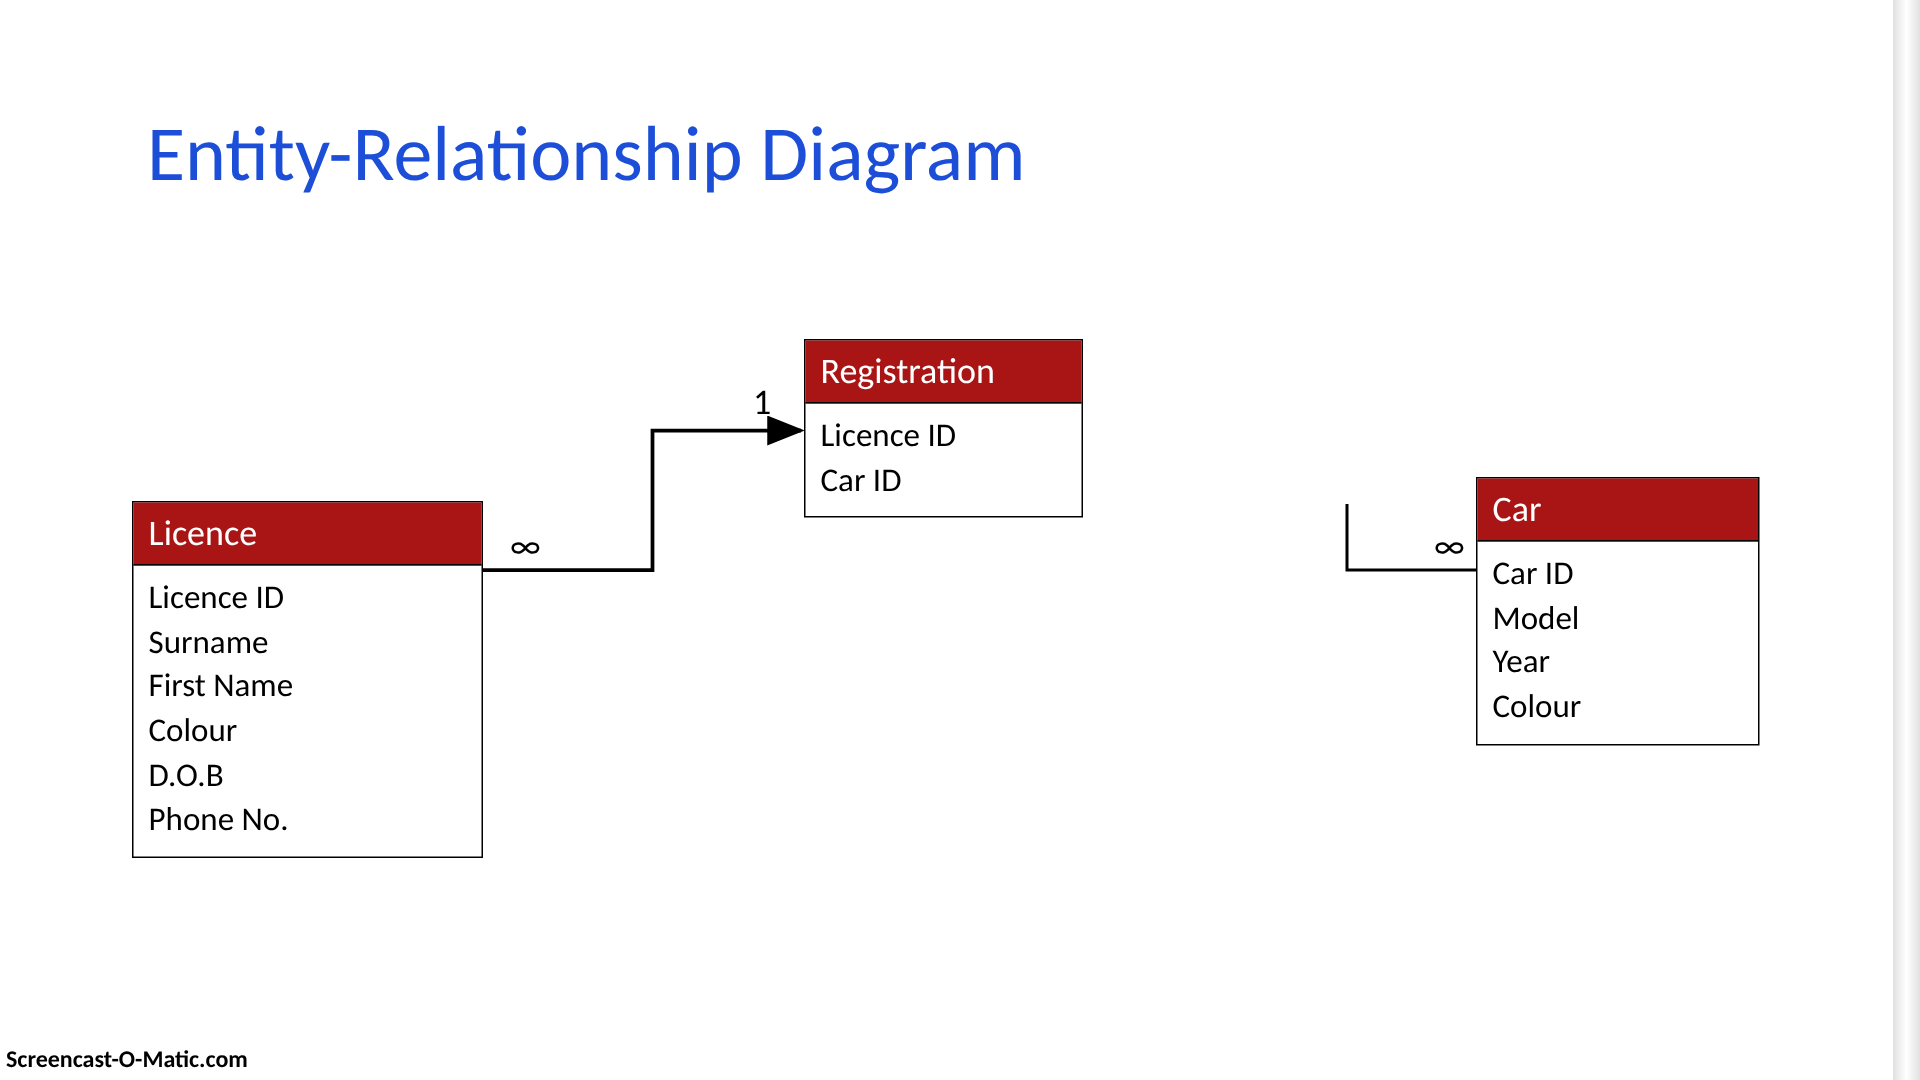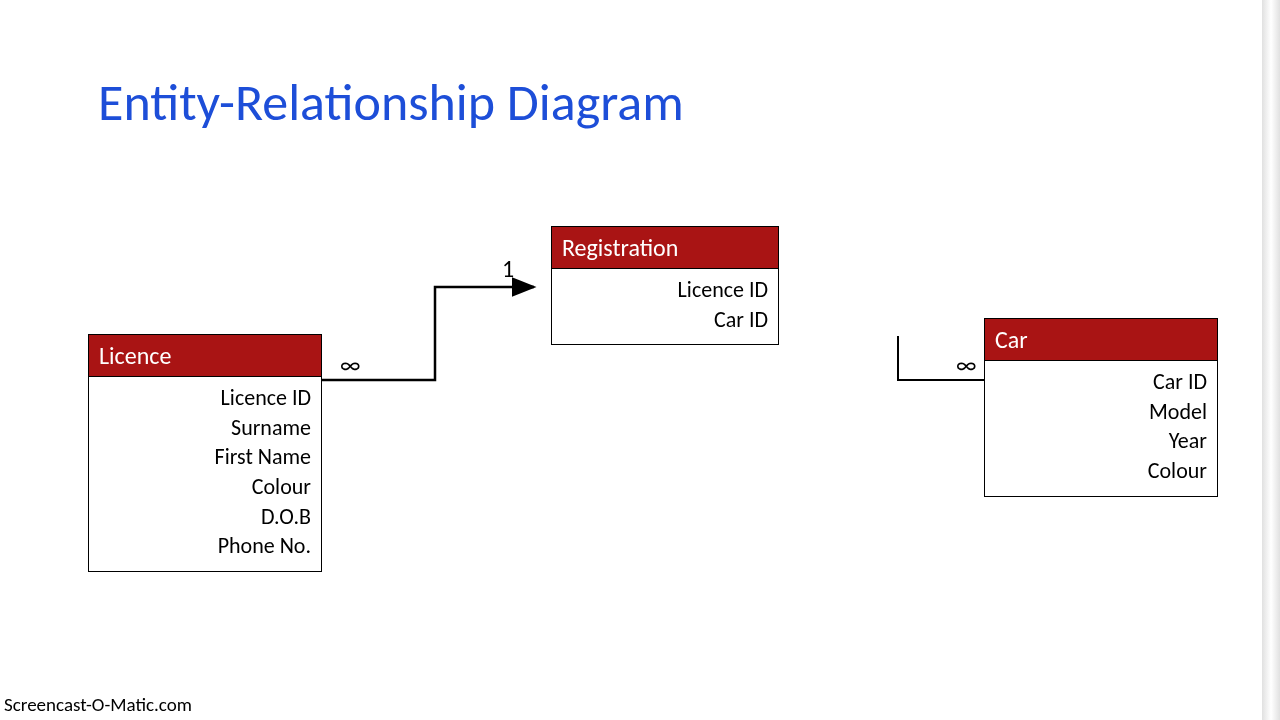--- a/index.html
+++ b/index.html
@@ -26,41 +26,40 @@
     }
     .entity-header {
       background: #a91414;
       color: #fff;
       font-size: 24px;
       padding: 6px 10px;
       border-bottom: 1.5px solid #000;
     }
     .entity-body {
       padding: 6px 10px 10px 10px;
-      text-align: right;
     }
     .entity-body div {
       font-size: 22px;
       line-height: 1.35;
       color: #000;
     }
     .licence { left: 88px; top: 334px; width: 234px; }
-    .registration { left: 551px; top: 226px; width: 228px; }
-    .car { left: 984px; top: 318px; width: 234px; }
+    .registration { left: 536px; top: 226px; width: 186px; }
+    .car { left: 984px; top: 318px; width: 189px; }
     .cardinality {
       position: absolute;
       font-size: 24px;
       color: #000;
     }
     .footer {
       position: absolute;
       left: 4px;
       bottom: 4px;
-      font-size: 19px;
-      font-weight: normal;
+      font-size: 16px;
+      font-weight: bold;
       color: #000;
       text-shadow: -1px -1px 0 #fff, 1px -1px 0 #fff, -1px 1px 0 #fff, 1px 1px 0 #fff;
     }
     .side-border {
       position: absolute;
       right: 0;
       top: 0;
       width: 18px;
       height: 720px;
       background: linear-gradient(to right, #999 0%, #fff 50%, #999 100%);

